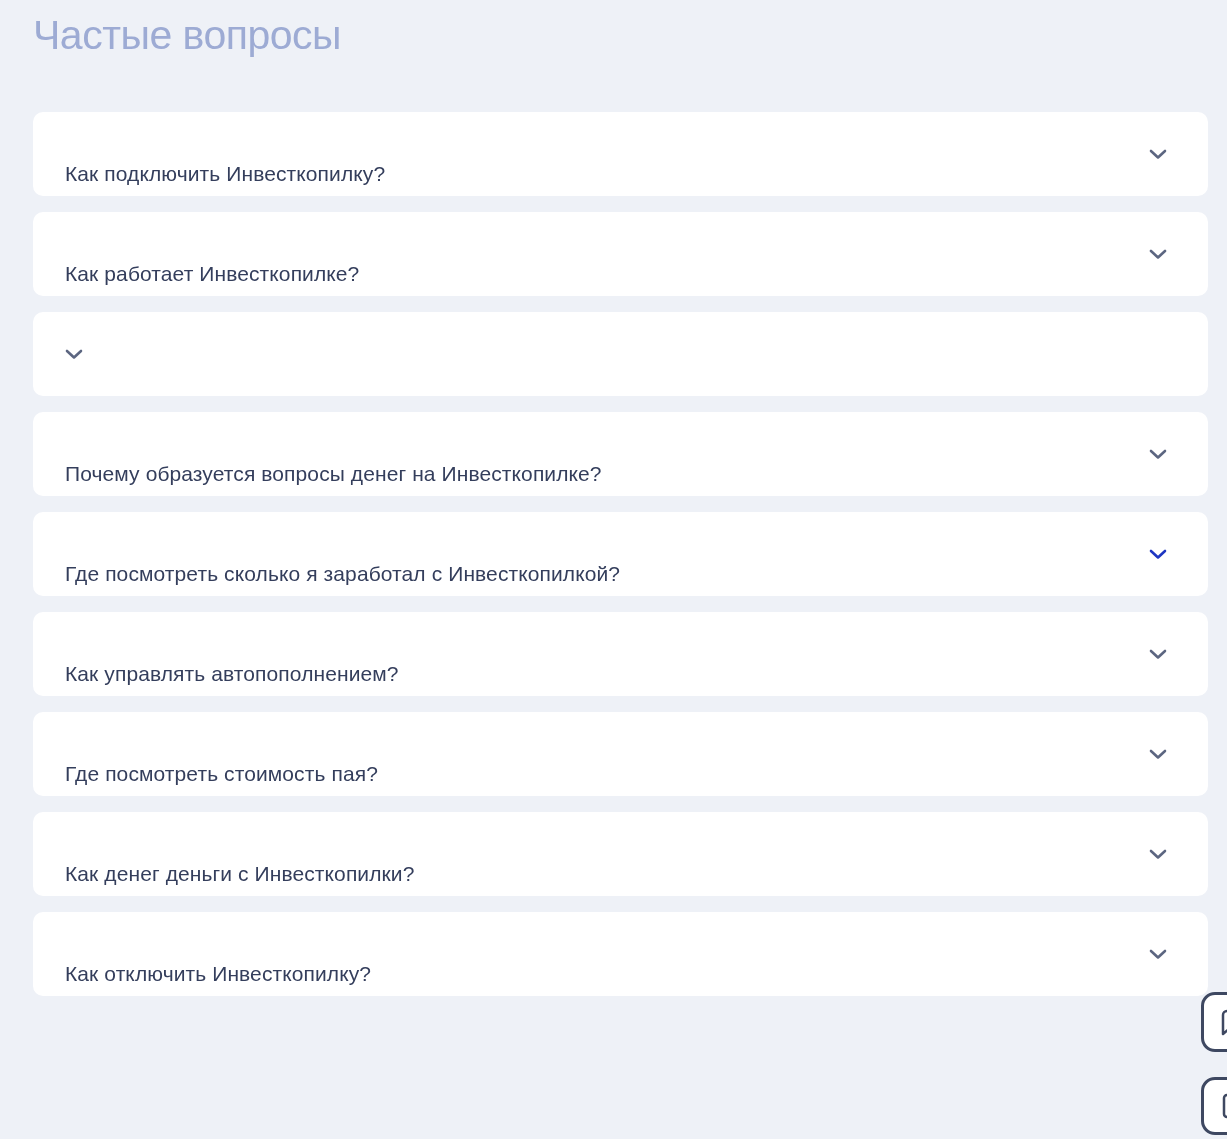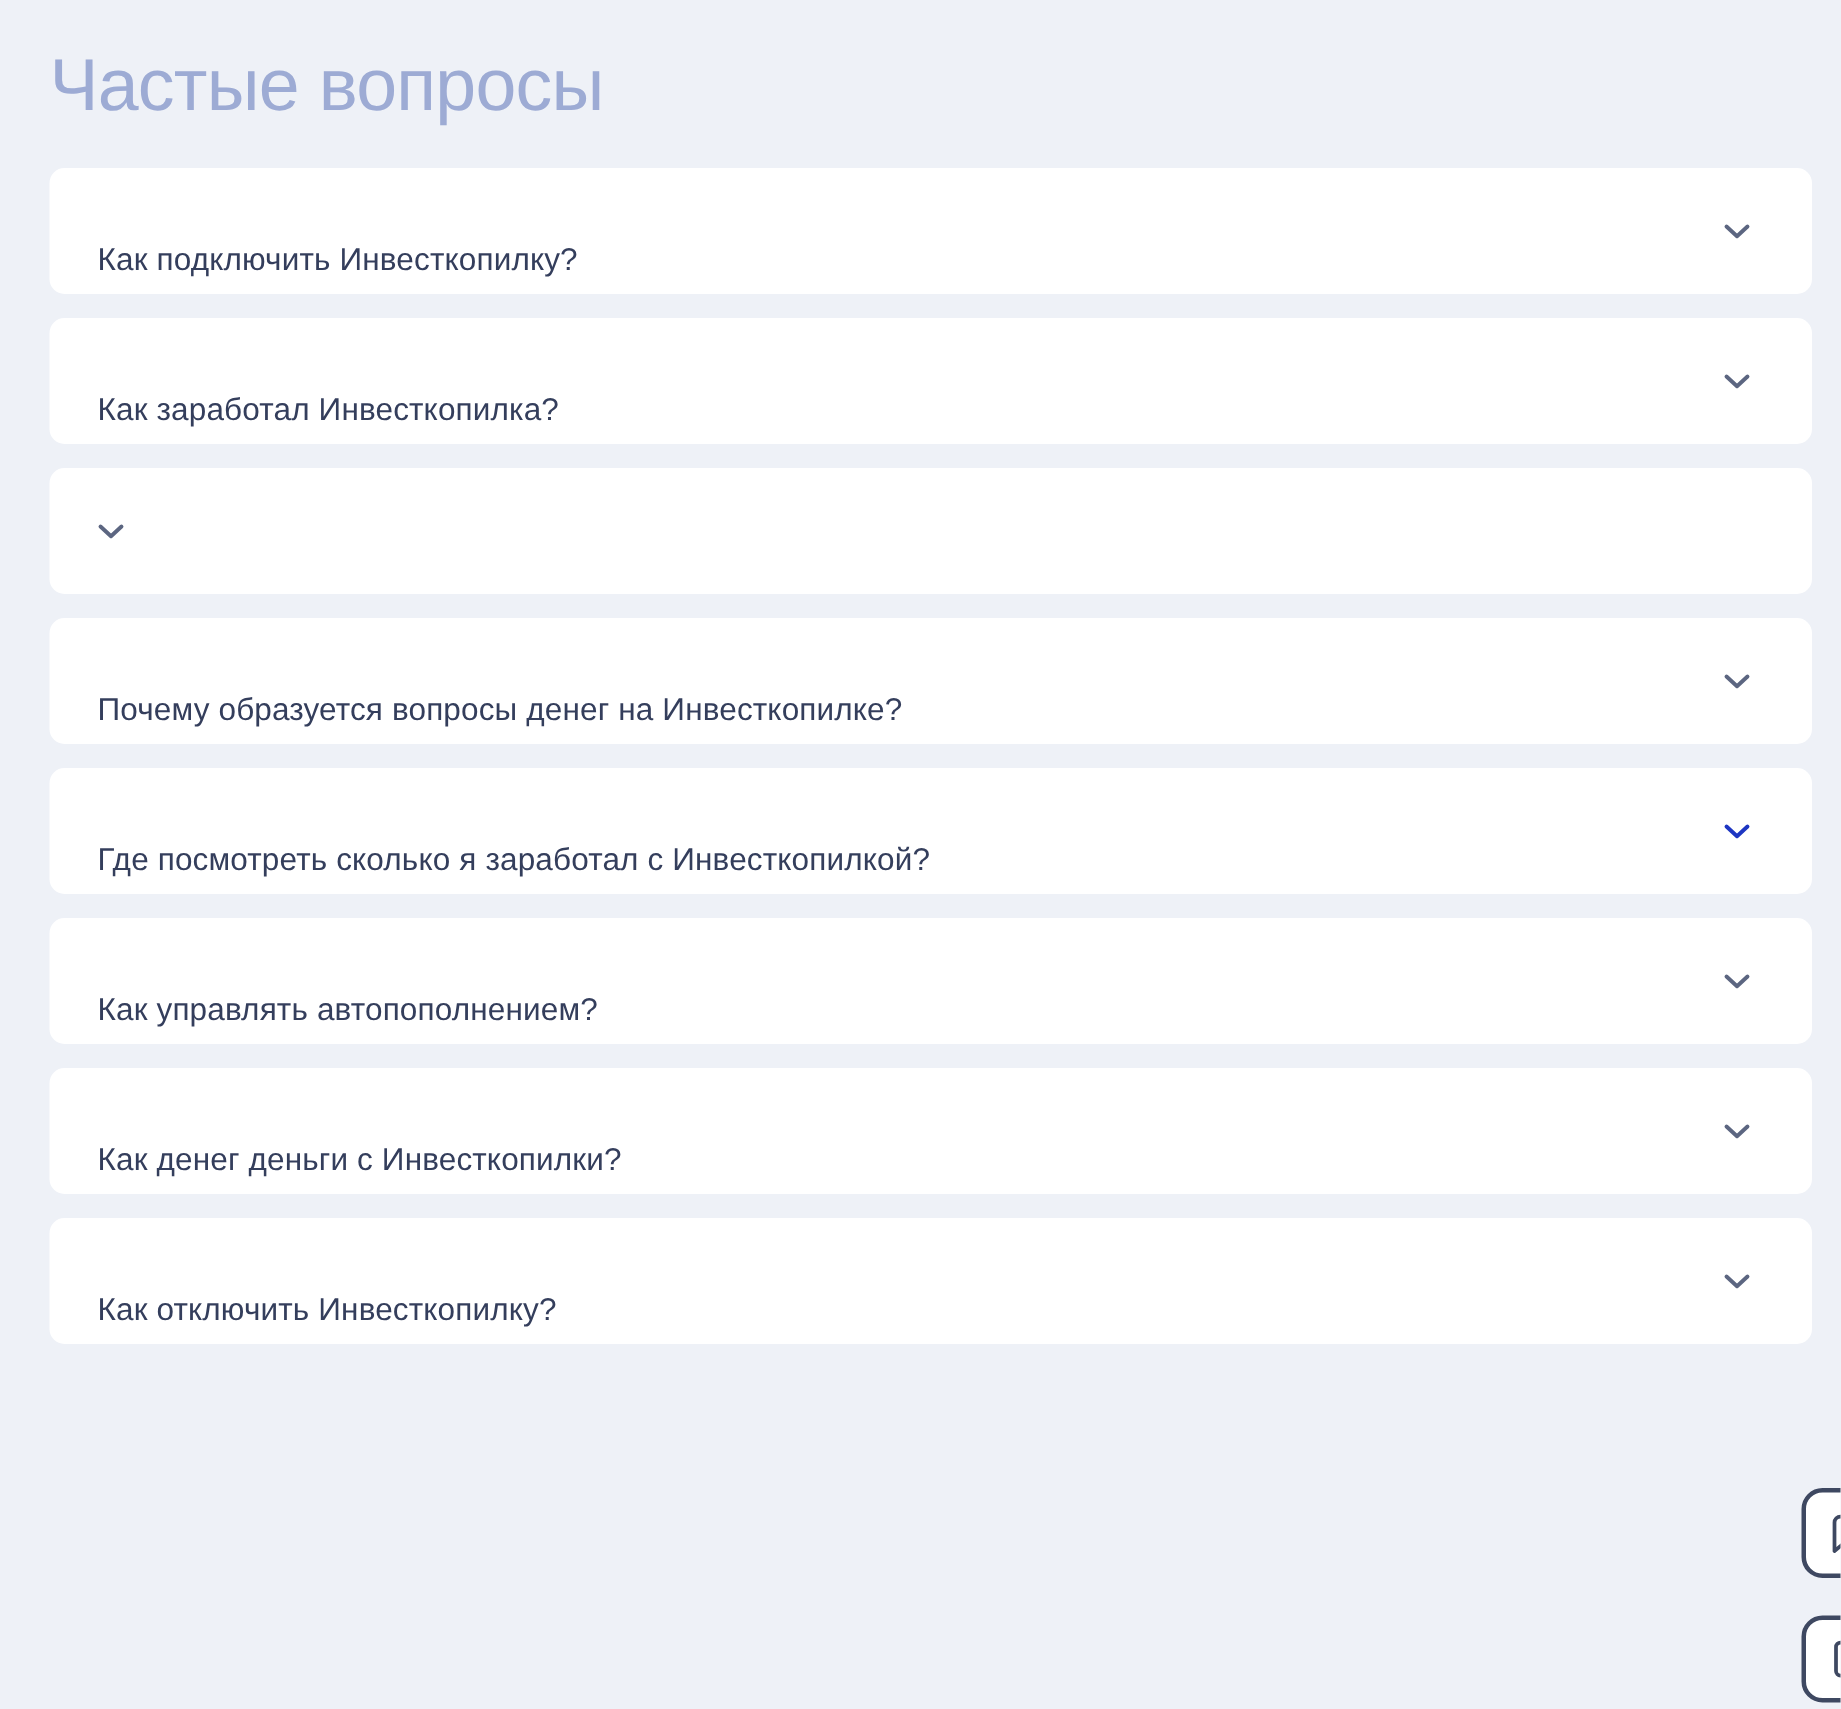--- a/index.html
+++ b/index.html
@@ -10,23 +10,23 @@
     width: 1227px;
     height: 1139px;
     position: relative;
     overflow: hidden;
     background: #eef1f7;
     font-family: "Liberation Sans", sans-serif;
   }
   .page-title {
     position: absolute;
     left: 33px;
-    top: 32px;
+    top: 10px;
     margin: 0;
-    font-size: 49px;
+    font-size: 41px;
     line-height: 50px;
     font-weight: 400;
     letter-spacing: -0.5px;
     color: #9dabd4;
   }
   .faq-list {
     position: absolute;
     left: 33px;
     top: 112px;
     width: 1175px;
@@ -85,21 +85,21 @@
 <h1 class="page-title">Частые вопросы</h1>
 
 <div class="faq-list">
   <div class="faq-item">
     <span class="question">Как подключить Инвесткопилку?</span>
     <svg class="chevron" viewBox="0 0 18 11">
         <path d="M2 2l7 6.5L16 2" fill="none" stroke="currentColor" stroke-width="2.6" stroke-linecap="round" stroke-linejoin="round"></path>
       </svg>
   </div>
   <div class="faq-item">
-    <span class="question">Как заработал Инвесткопилка?</span>
+    <span class="question">Как работает Инвесткопилке?</span>
     <svg class="chevron" viewBox="0 0 18 11">
         <path d="M2 2l7 6.5L16 2" fill="none" stroke="currentColor" stroke-width="2.6" stroke-linecap="round" stroke-linejoin="round"></path>
       </svg>
   </div>
   <div class="faq-item">
     <svg class="chevron" viewBox="0 0 18 11">
         <path d="M2 2l7 6.5L16 2" fill="none" stroke="currentColor" stroke-width="2.6" stroke-linecap="round" stroke-linejoin="round"></path>
       </svg>
   </div>
   <div class="faq-item">
@@ -109,20 +109,26 @@
       </svg>
   </div>
   <div class="faq-item active">
     <span class="question">Где посмотреть сколько я заработал с Инвесткопилкой?</span>
     <svg class="chevron" viewBox="0 0 18 11">
         <path d="M2 2l7 6.5L16 2" fill="none" stroke="currentColor" stroke-width="2.6" stroke-linecap="round" stroke-linejoin="round"></path>
       </svg>
   </div>
   <div class="faq-item">
     <span class="question">Как управлять автопополнением?</span>
+    <svg class="chevron" viewBox="0 0 18 11">
+        <path d="M2 2l7 6.5L16 2" fill="none" stroke="currentColor" stroke-width="2.6" stroke-linecap="round" stroke-linejoin="round"></path>
+      </svg>
+  </div>
+  <div class="faq-item">
+    <span class="question">Где посмотреть стоимость пая?</span>
     <svg class="chevron" viewBox="0 0 18 11">
         <path d="M2 2l7 6.5L16 2" fill="none" stroke="currentColor" stroke-width="2.6" stroke-linecap="round" stroke-linejoin="round"></path>
       </svg>
   </div>
   <div class="faq-item">
     <span class="question">Как денег деньги с Инвесткопилки?</span>
     <svg class="chevron" viewBox="0 0 18 11">
         <path d="M2 2l7 6.5L16 2" fill="none" stroke="currentColor" stroke-width="2.6" stroke-linecap="round" stroke-linejoin="round"></path>
       </svg>
   </div>

